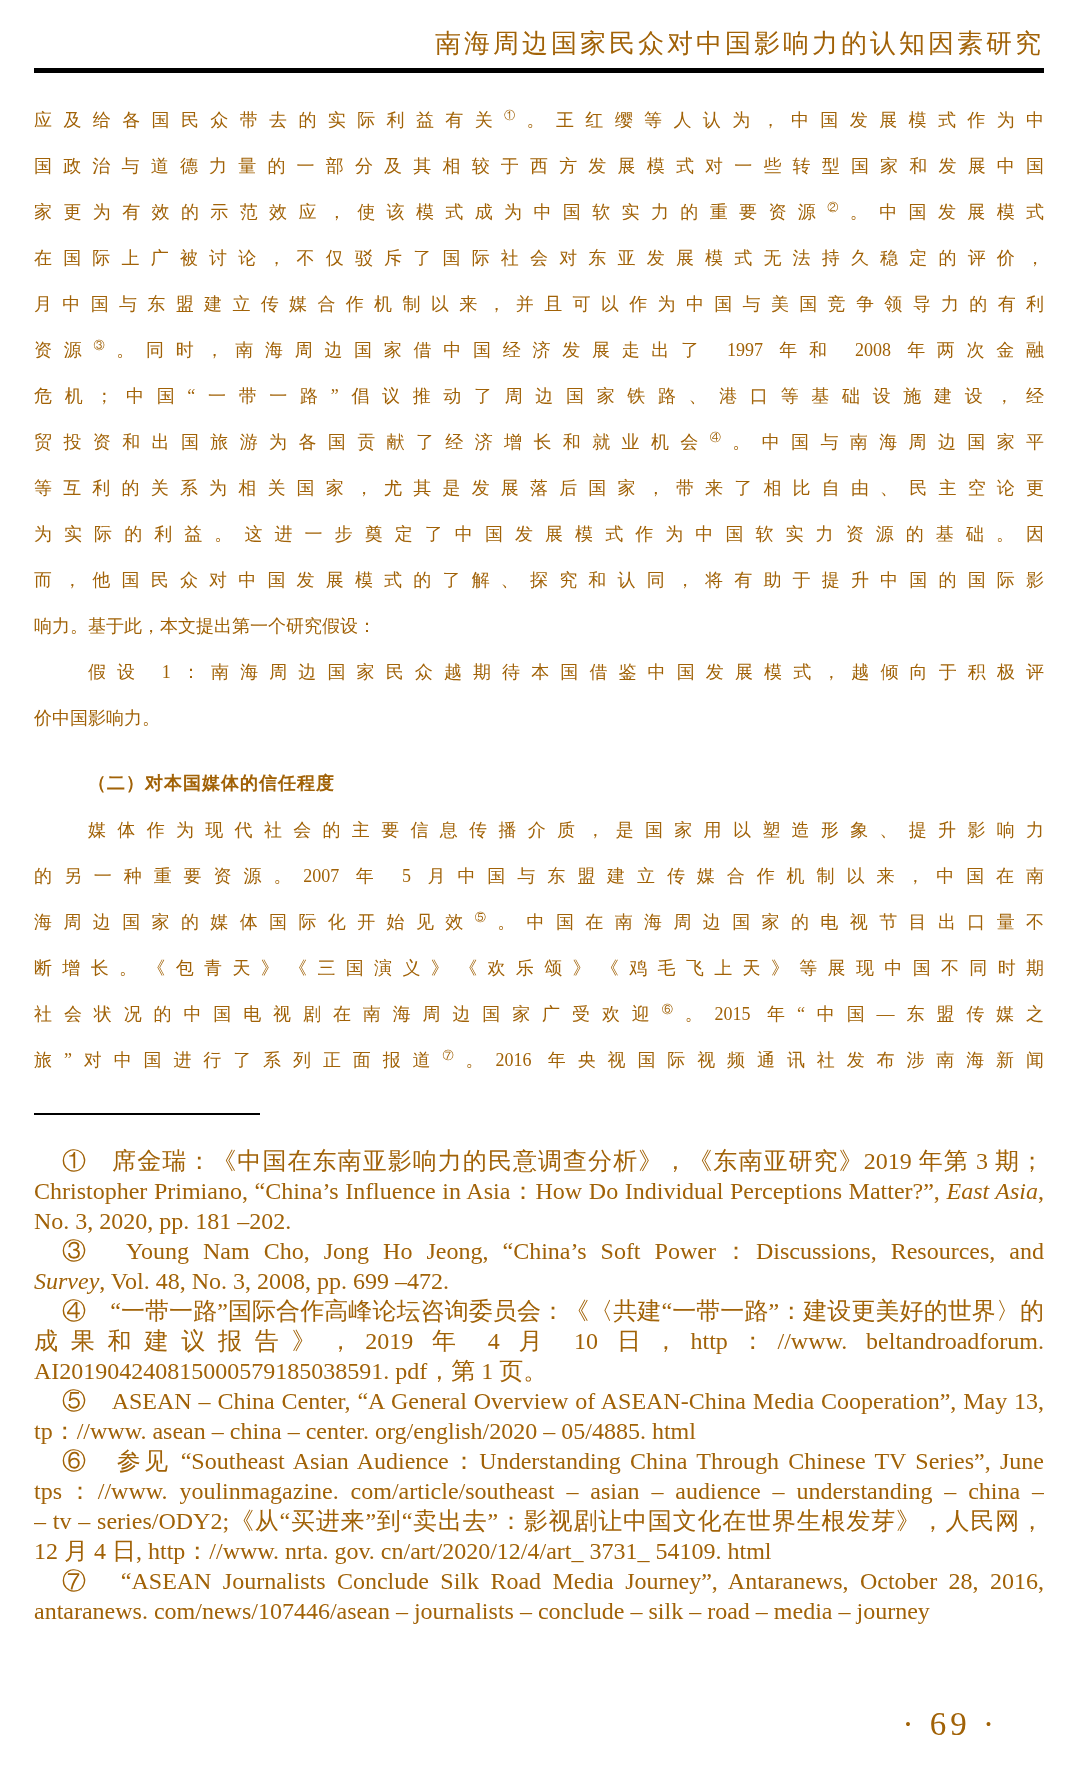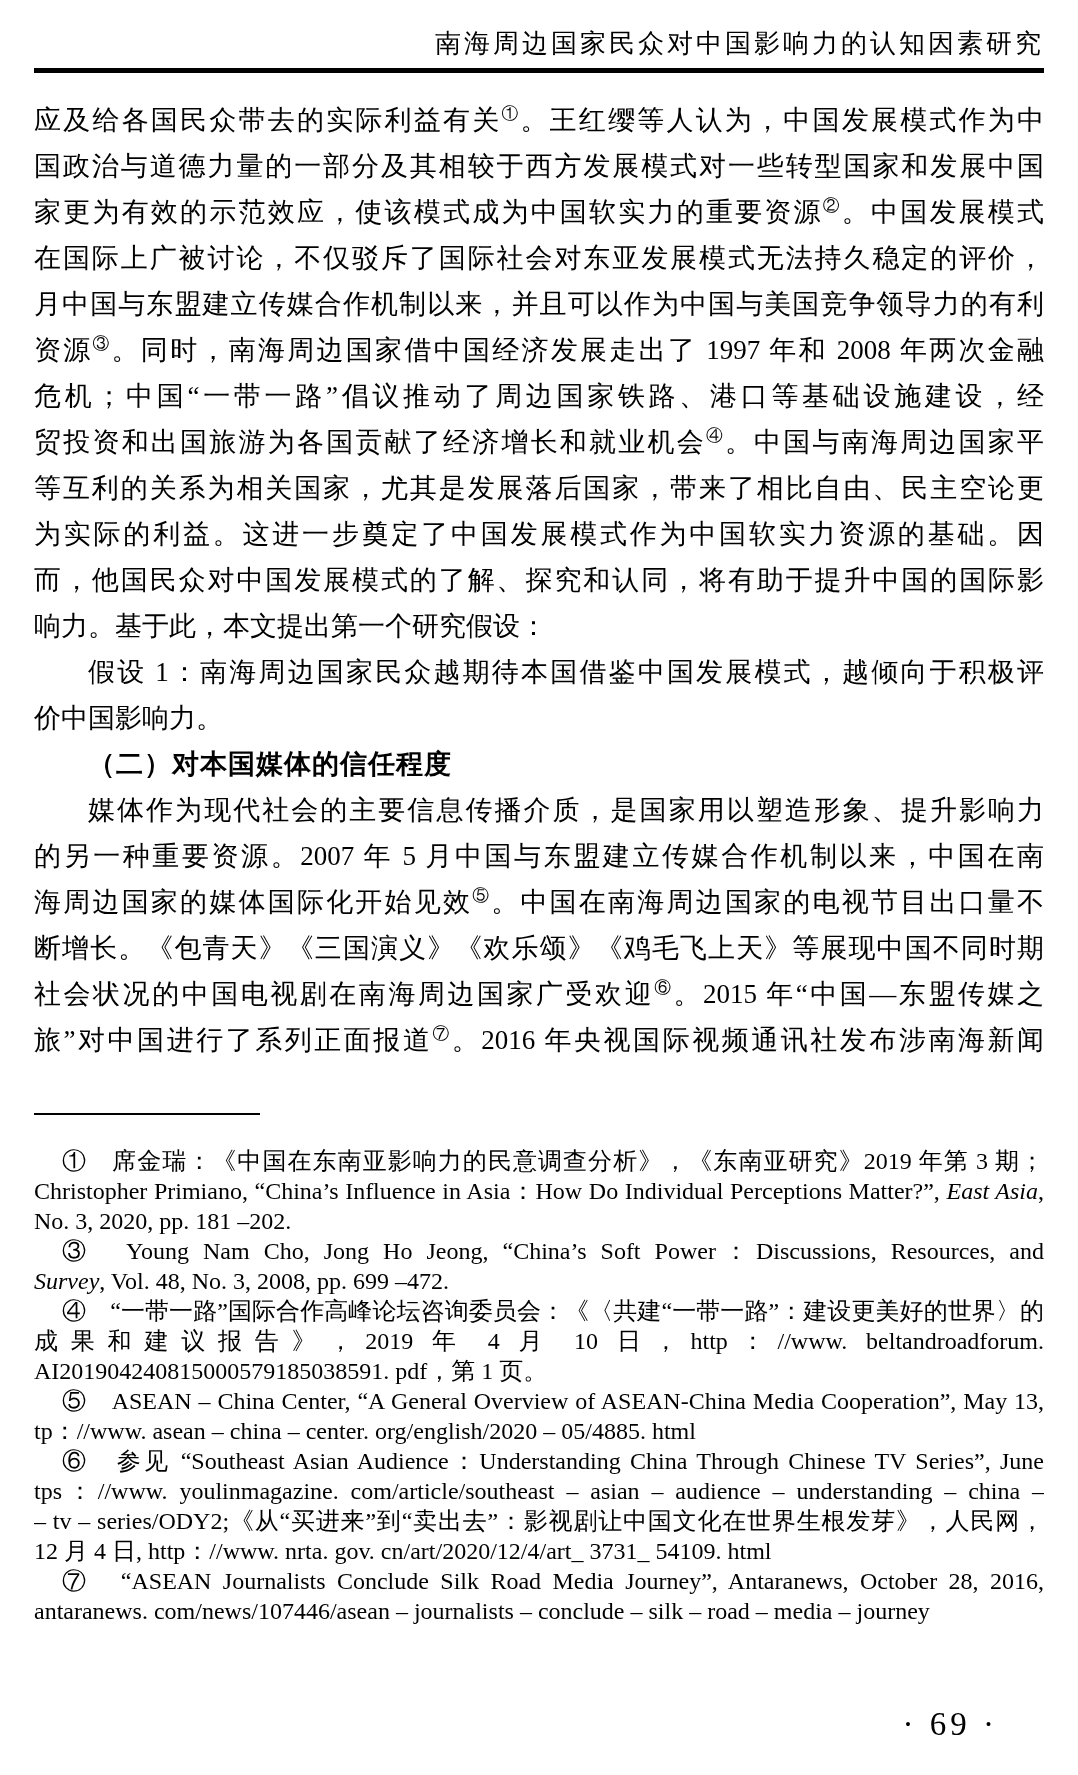--- a/index.html
+++ b/index.html
@@ -1,51 +1,52 @@
 <!DOCTYPE html>
 <html lang="zh"><head>
 <meta charset="utf-8">
 <style>
   html,body{margin:0;padding:0;background:#e8e8e8;}
   .page{
     position:relative;
     width:1078px;height:1775px;
     margin:0 auto;
     background:#ffffff;
-    color:#000000;
+    color:#a16207;
     overflow:hidden;
     font-family:"Liberation Serif","DejaVu Serif",serif;
   }
   .content{position:absolute;left:34px;right:34px;top:0;}
 
   
   .header-title{
     position:absolute;top:26px;right:0;
     font-size:26px;letter-spacing:3px;
     white-space:nowrap;
   }
   .header-rule{
     position:absolute;top:68px;left:0;right:0;
     height:5px;background:#000;
   }
 
   
   .body-block{position:absolute;top:97px;left:0;right:0;}
   .line{
-    font-size:27px;
+    font-size:18px;
     height:46px;line-height:46px;
     text-align:left;
     overflow:hidden;
   }
   .fill{text-align:justify;text-align-last:justify;}
   .indent{text-indent:54px;}
   .heading{
-    font-family:Liberation Sans, sans-serif;
+    font-family:Liberation Mono, monospace;
     font-weight:700;
     letter-spacing:1px;
+    margin-top:20px;
   }
   sup{font-size:62%;vertical-align:super;line-height:0;}
 
   
   .fn-rule{
     position:absolute;top:1113px;left:0;
     width:226px;height:0;border-top:2px solid #000;
   }
   .fn-block{position:absolute;top:1146px;left:0;right:0;}
   .fn-line{

